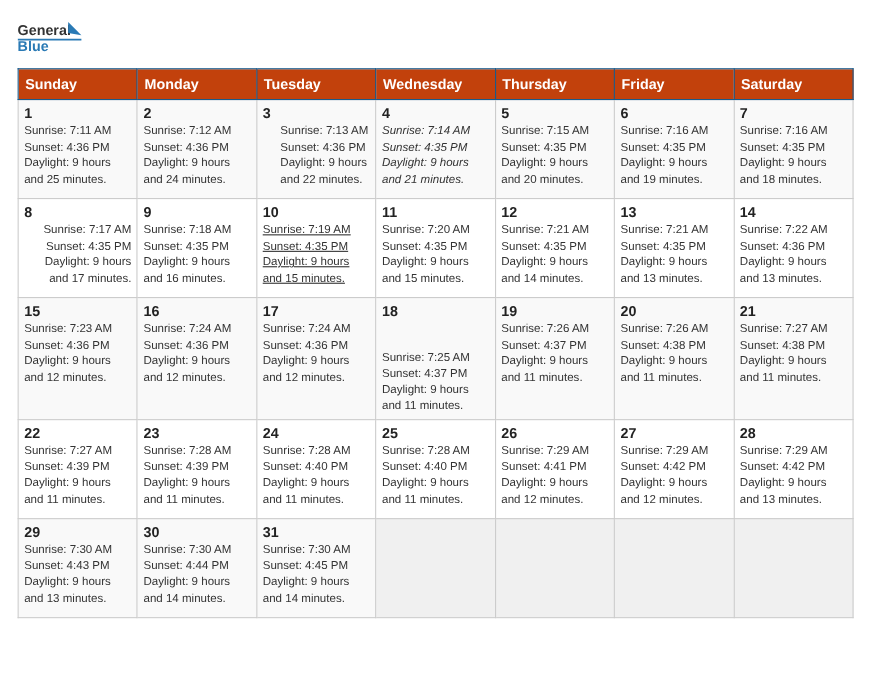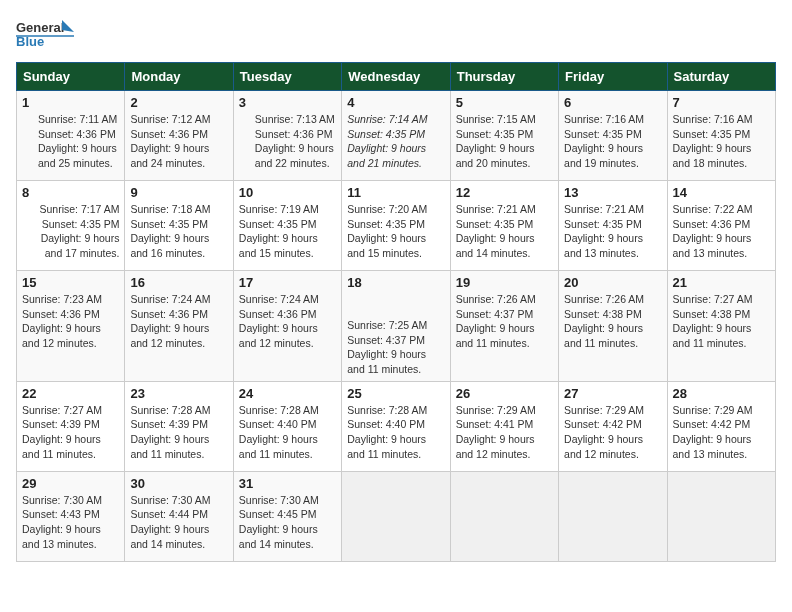--- a/index.html
+++ b/index.html
@@ -34,21 +34,21 @@
       color: #444;
       font-weight: bold;
     }
     .calendar {
       width: 100%;
       border-collapse: collapse;
       margin-top: 6px;
       font-size: 11px;
     }
     .calendar th {
-      background: #14532d;
+      background: #c2410c;
       color: #fff;
       text-align: left;
       padding: 6px 6px;
       font-size: 13px;
       font-weight: bold;
       border: 1px solid #1a5a8a;
     }
     .calendar td {
       border: 1px solid #ccc;
       vertical-align: top;
@@ -106,21 +106,21 @@
         <th>Wednesday</th>
         <th>Thursday</th>
         <th>Friday</th>
         <th>Saturday</th>
       </tr>
   </thead>
   <tbody id="calendar-body">
   <tr>
         <td>
           <span class="day-num">1</span>
-          <div class="day-info" style="white-space: pre-line; margin-left: 16px;">Sunrise: 7:11 AM
+          <div class="day-info" style="white-space: pre-line;">Sunrise: 7:11 AM
 Sunset: 4:36 PM
 Daylight: 9 hours and 25 minutes.</div>
         </td>
         <td>
           <span class="day-num">2</span>
           <div class="day-info" style="white-space: pre-line;">Sunrise: 7:12 AM
 Sunset: 4:36 PM
 Daylight: 9 hours and 24 minutes.</div>
         </td>
         <td>
@@ -162,21 +162,21 @@
 Daylight: 9 hours and 17 minutes.</div>
         </td>
         <td>
           <span class="day-num">9</span>
           <div class="day-info" style="white-space: pre-line;">Sunrise: 7:18 AM
 Sunset: 4:35 PM
 Daylight: 9 hours and 16 minutes.</div>
         </td>
         <td>
           <span class="day-num">10</span>
-          <div class="day-info" style="white-space: pre-line;">Sunrise: 7:19 AM
+          <div class="day-info" style="white-space: pre-line; text-decoration: underline;">Sunrise: 7:19 AM
 Sunset: 4:35 PM
 Daylight: 9 hours and 15 minutes.</div>
         </td>
         <td>
           <span class="day-num">11</span>
           <div class="day-info" style="white-space: pre-line;">Sunrise: 7:20 AM
 Sunset: 4:35 PM
 Daylight: 9 hours and 15 minutes.</div>
         </td>
         <td>

